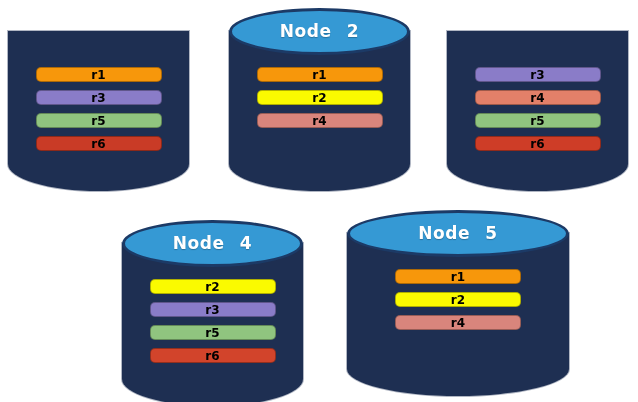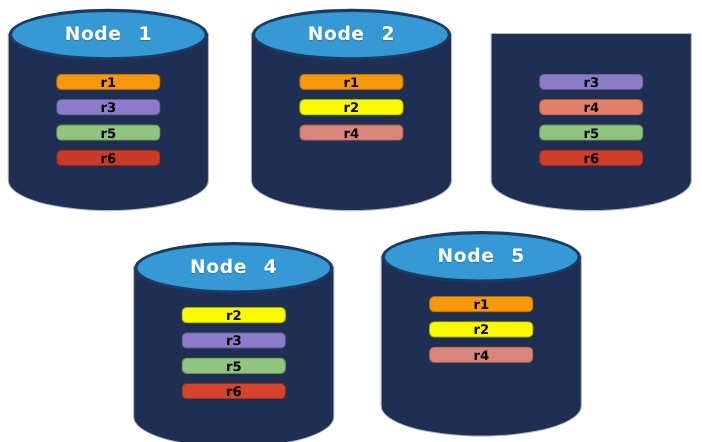--- a/index.html
+++ b/index.html
@@ -16,21 +16,21 @@
     overflow: hidden;
   }
   .cylinder {
     position: absolute;
   }
   
   .node-0 { left: 8px;   top: 8px;   width: 181px; height: 183px; }
   .node-1 { left: 229px; top: 8px;   width: 181px; height: 183px; text-decoration: underline; }
   .node-2 { left: 447px; top: 8px;   width: 181px; height: 183px; }
   .node-3 { left: 122px; top: 220px; width: 181px; height: 186px; }
-  .node-4 { left: 347px; top: 210px; width: 181px; height: 186px; }
+  .node-4 { left: 347px; top: 210px; width: 181px; height: 186px; padding-left: 41px; }
 
   .cyl-body {
     position: absolute;
     top: 23px;
     bottom: 0;
     left: 0;
     right: 0;
     background: var(--body, #1E2F52);
     border-radius: 0 0 50% 50% / 0 0 27px 27px;
     box-shadow: 0 0 0 1px rgba(30,47,82,0.35);
@@ -64,21 +64,21 @@
     top: 59px;
     left: 0;
     right: 0;
     display: flex;
     flex-direction: column;
     align-items: center;
     gap: 8px;
     z-index: 3;
   }
   .bar {
-    width: 95px;
+    width: 126px;
     height: 15px;
     box-sizing: border-box;
     border: 1px solid rgba(0,0,0,0.30);
     border-radius: 5px;
     display: flex;
     align-items: center;
     justify-content: center;
   }
   .bar span {
     font-size: 12px;
@@ -87,23 +87,20 @@
     line-height: 1;
   }
 </style>
 </head>
 <body>
 
 <div class="canvas">
 
   <div class="cylinder node-0">
     <div class="cyl-body"></div>
-    <div class="cyl-top">
-      <span class="node-label">Node 1</span>
-    </div>
     <div class="bars">
         <div class="bar" style="background: rgb(247, 151, 11);">
           <span>r1</span>
         </div>
         <div class="bar" style="background: rgb(138, 124, 200);">
           <span>r3</span>
         </div>
         <div class="bar" style="background: rgb(144, 196, 127);">
           <span>r5</span>
         </div>

